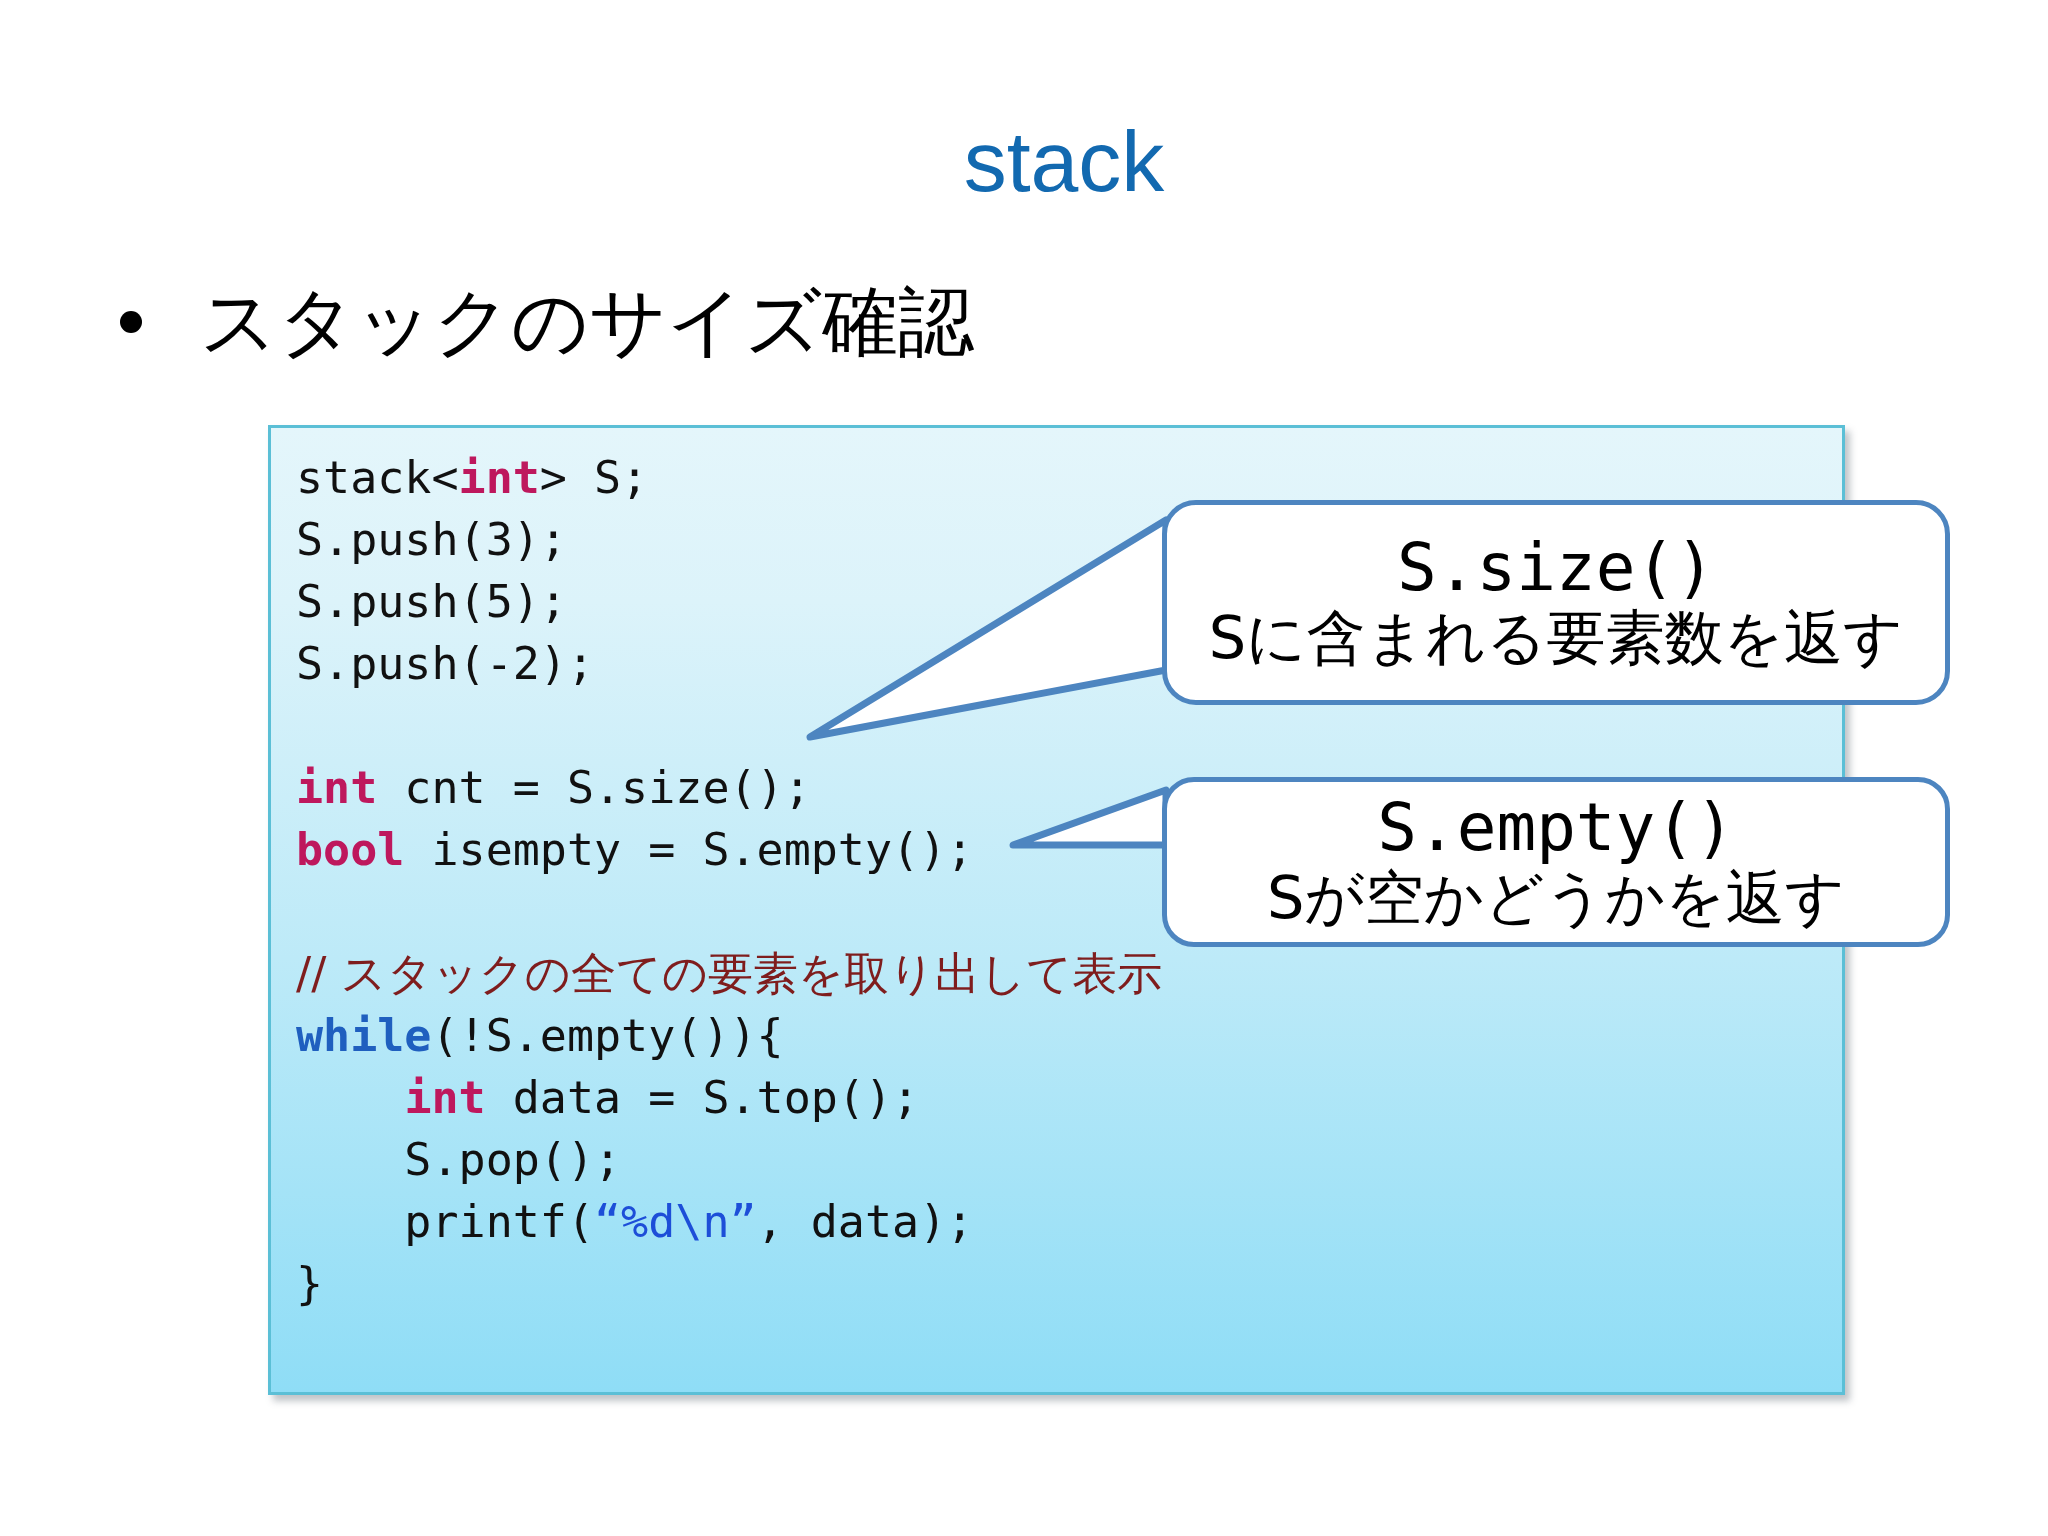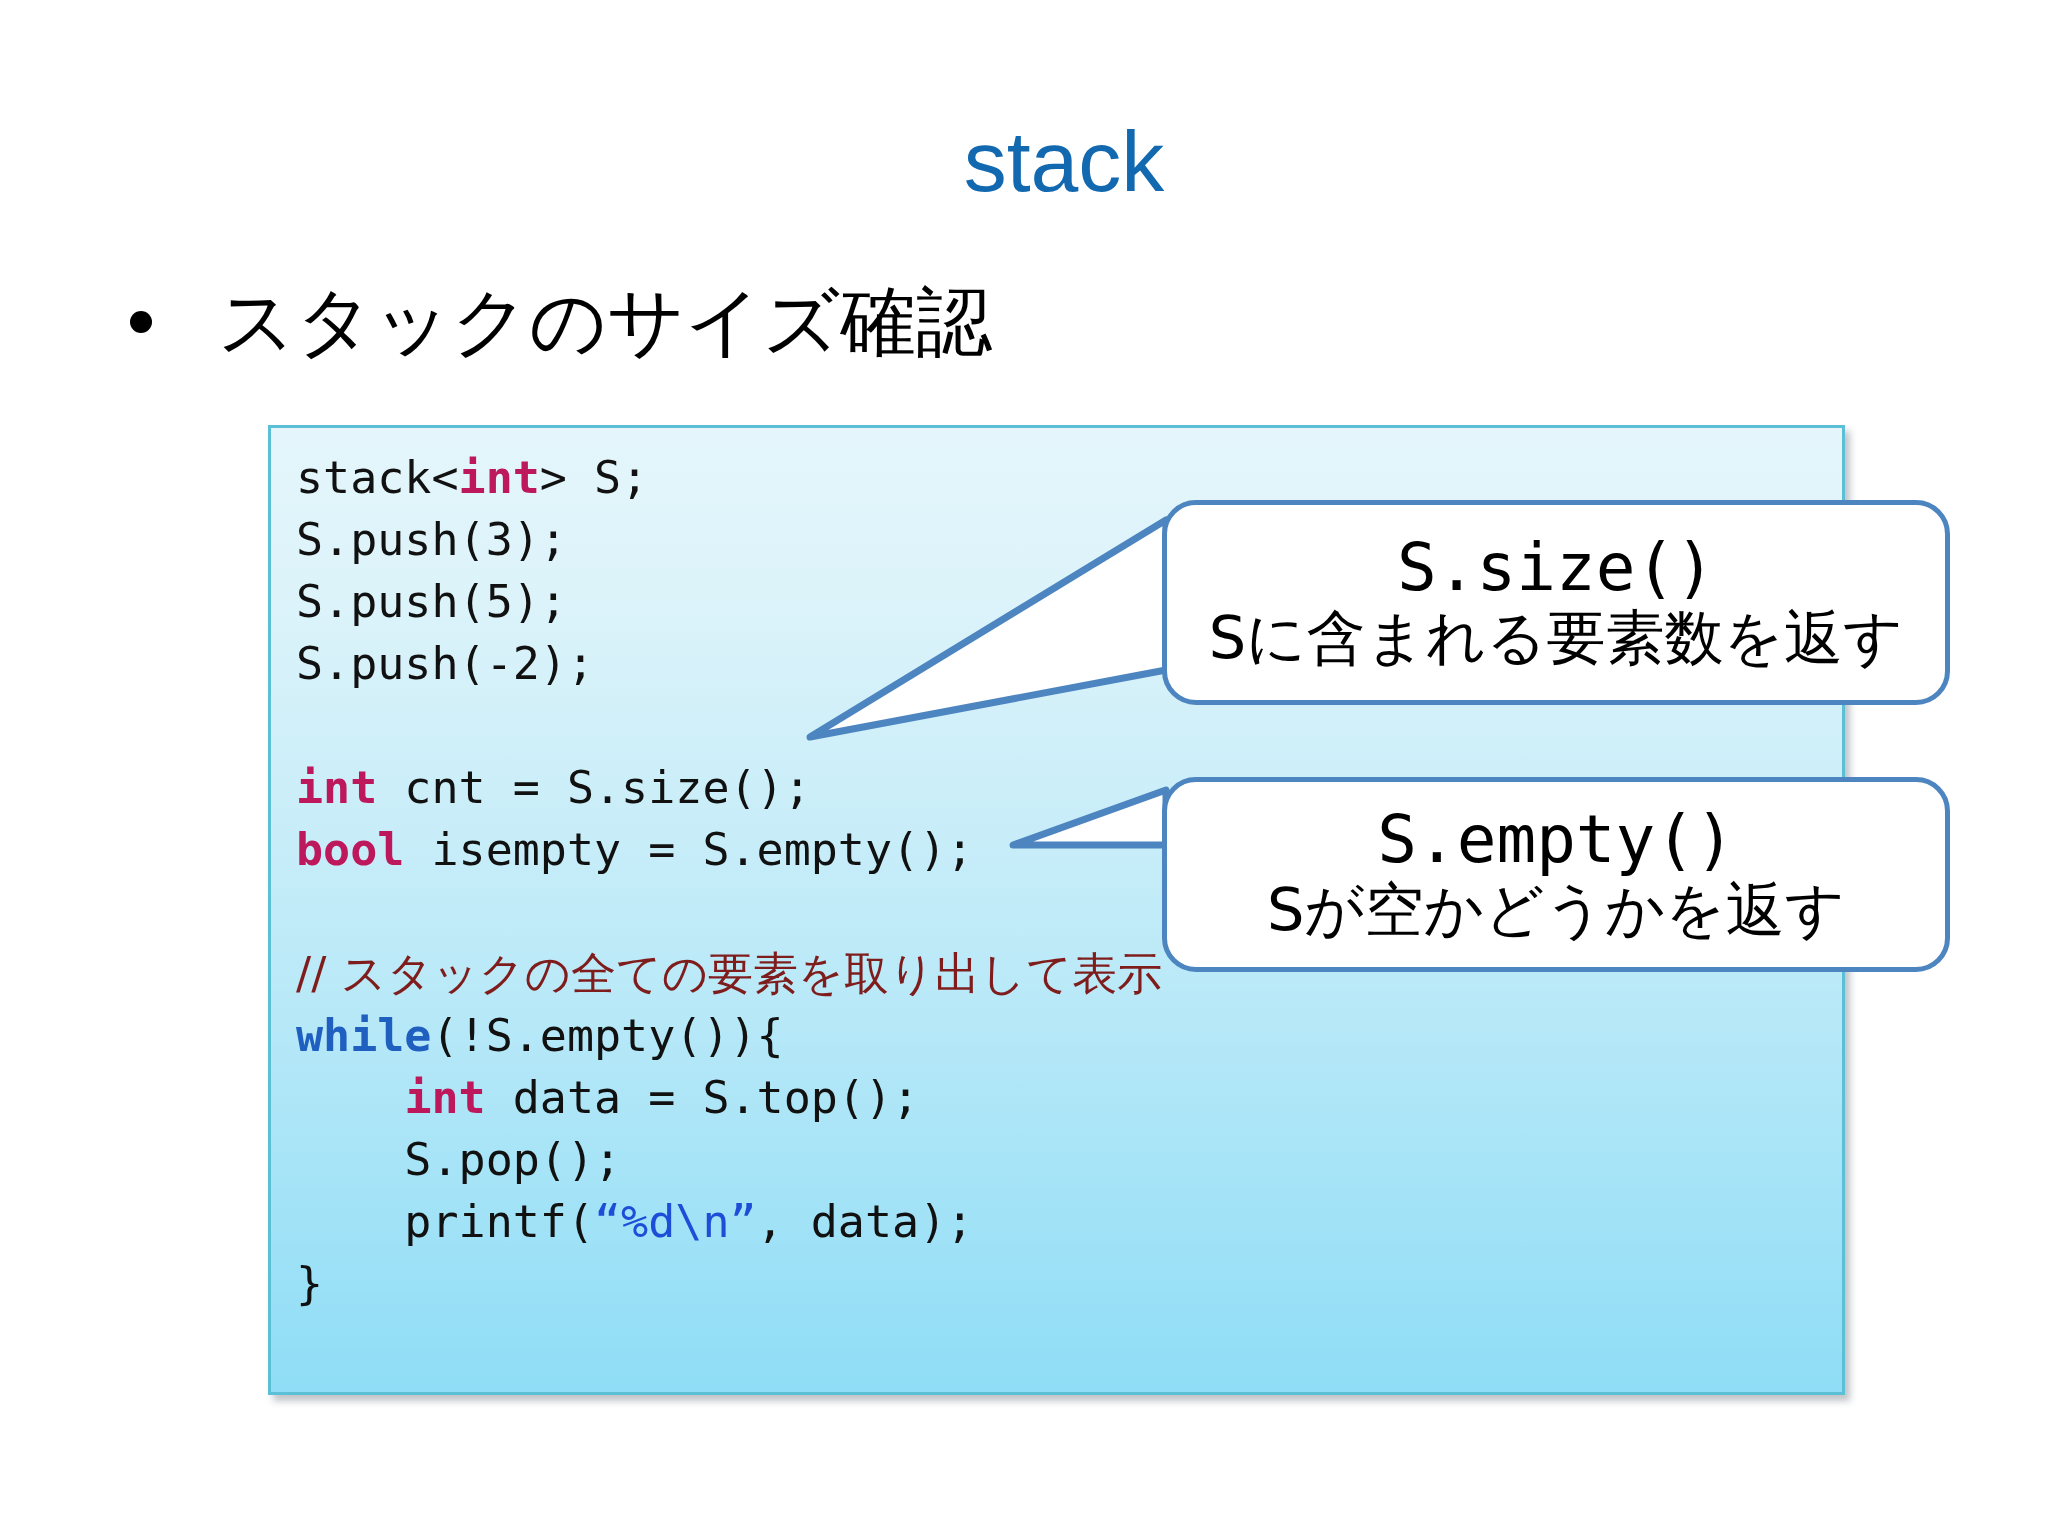--- a/index.html
+++ b/index.html
@@ -31,25 +31,25 @@
     font-family: "Liberation Sans", "DejaVu Sans", sans-serif;
     font-weight: normal;
     letter-spacing: 0px;
     white-space: pre;
     padding-left: 40px;
   }
 
   
   #bullet-row {
     position: absolute;
-    left: 130px;
+    left: 120px;
     top: 284px;
     display: flex;
     align-items: center;
-    gap: 16px;
+    gap: 8px;
   }
   #bullet-dot {
     width: 22px;
     height: 22px;
     border-radius: 50%;
     background: #000000;
     margin-right: 50px;
     flex: 0 0 auto;
   }
   #bullet-text {
@@ -121,21 +121,22 @@
   #callout-size {
     left: 1162px;
     top: 500px;
     width: 788px;
     height: 205px;
   }
   #callout-empty {
     left: 1162px;
     top: 777px;
     width: 788px;
-    height: 195px;
+    height: 170px;
+    border-radius: 32px;
   }
   .tail-svg {
     position: absolute;
     overflow: visible;
     z-index: 4;
     pointer-events: none;
   }
   #tail-size-svg { left: 0; top: 0; width: 2048px; height: 1536px; }
 </style>
 </head>

